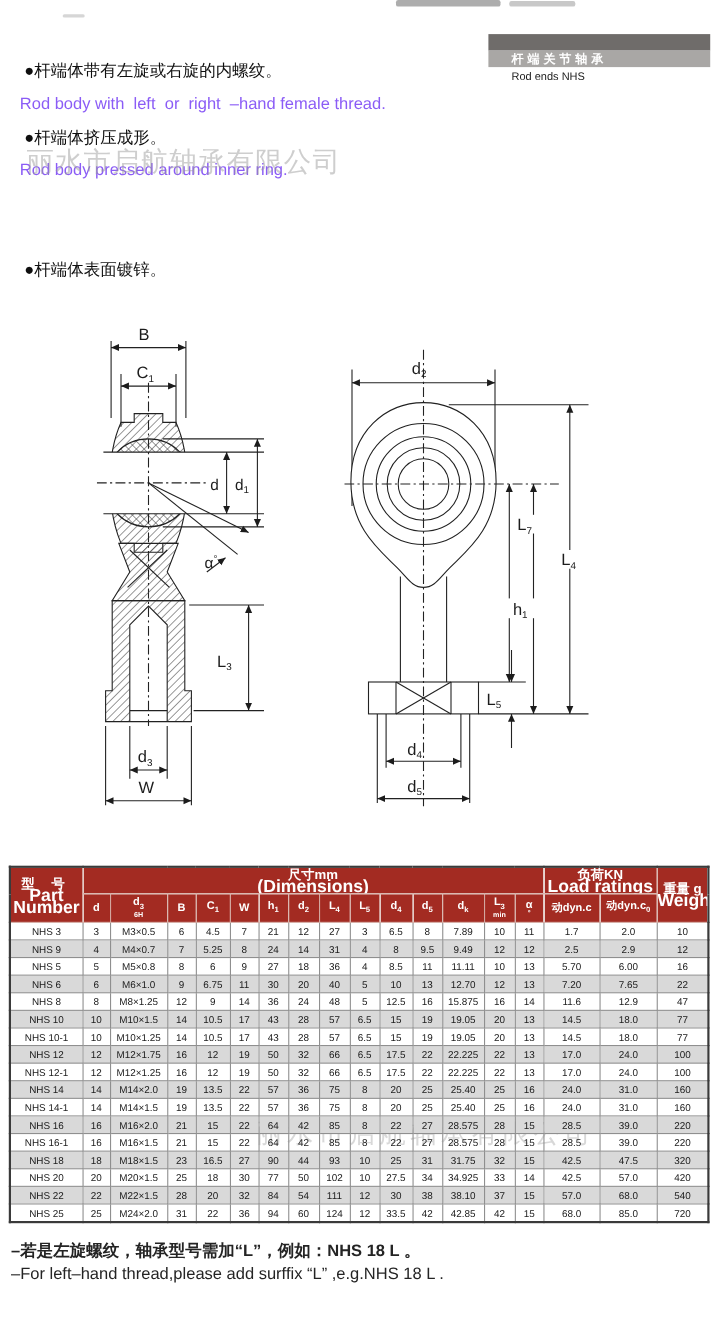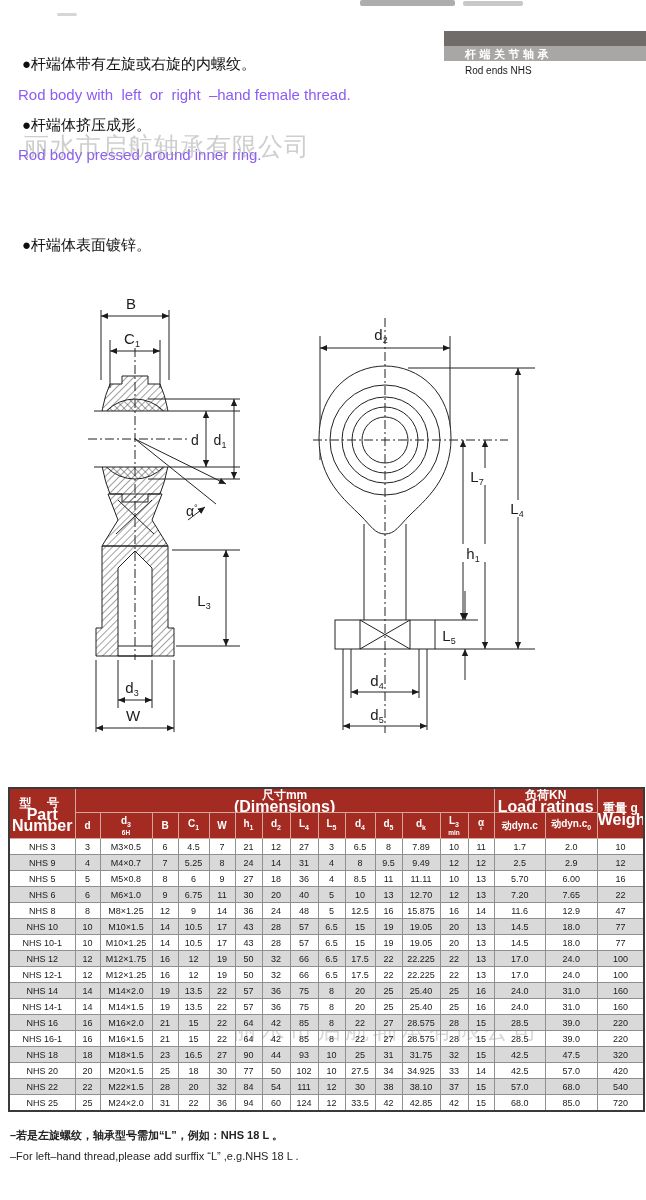--- a/index.html
+++ b/index.html
@@ -44,21 +44,21 @@
   .he  { font-size:16px; font-weight:bold; line-height:11px; }
   .part-head .hz { letter-spacing:6px;text-align:center; }
   .part-head .he { letter-spacing:0; }
   .cl    { font-size:10px; font-weight:bold; line-height:10px; }
   .cl sub { font-size:7px; }
   .under { font-size:6.5px; line-height:6px; font-weight:bold; margin-top:0; }
   .spec-table tbody td { font-size:9px; color:#1a1a1a; height:15px; border:1px solid #8f8f8f; }
   .spec-table tbody tr:nth-child(even) { background:#d9d9d9; }
   .spec-table tbody td.part { font-size:9px; }
 
-  .note { position:absolute; left:10px; font-size:11px; color:#242424;text-align:center; }
+  .note { position:absolute; left:10px; font-size:15px; color:#242424;text-align:center; }
   .note-zh { top:1128px; font-weight:bold; }
   .note-en { top:1150px; }
 </style>
 </head>
 <body>
 
 <div class="page">
 
   <div class="smudge" style="left:360px;top:0;width:95px;height:6px;"></div>
   <div class="smudge" style="left:463px;top:1px;width:60px;height:5px;opacity:.3;"></div>

